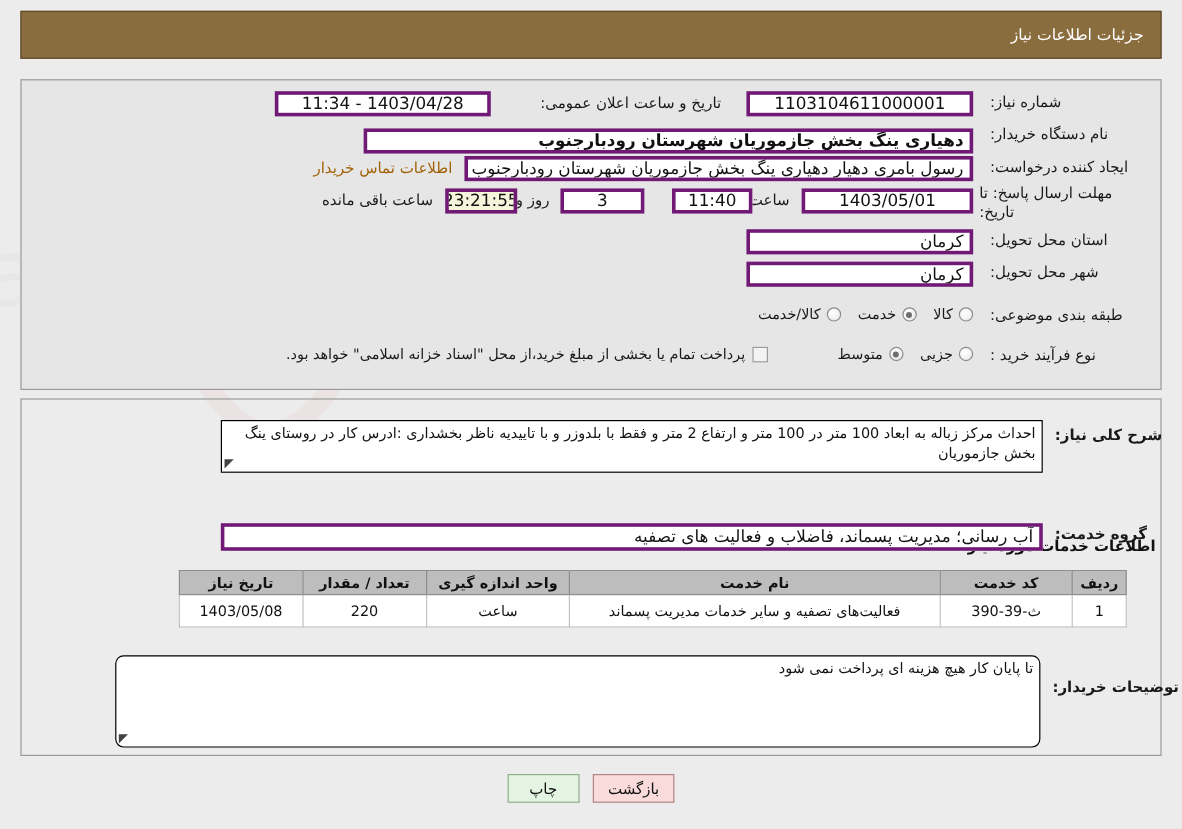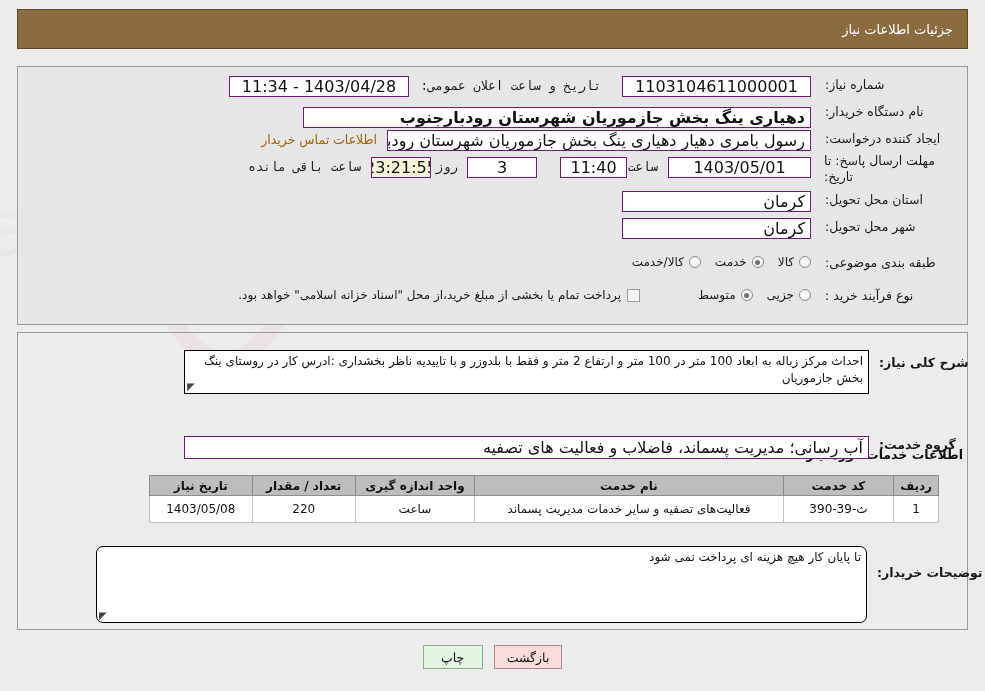--- a/index.html
+++ b/index.html
@@ -72,41 +72,40 @@
     font-size: 12.5px;
     color: #1a1a1a;
     text-align: left;
     padding-left: 6px;
     white-space: nowrap;
   }
   .lbl-wrap { white-space: normal; line-height: 1.25; text-align: left; }
 
   .fld {
     background: #ffffff;
-    border: 1px solid #701a75;
+    border: 3px solid #701a75;
     height: 21px;
-    font-size: 16px;
+    font-size: 14px;
     color: #111;
     display: flex;
     align-items: center;
     justify-content: flex-start;
     padding: 0 5px;
     overflow: hidden;
     white-space: nowrap;
     text-overflow: ellipsis;
   }
   .fld.center { justify-content: center; }
   .fld.yellow { background: #f7f4dc; }
 
   .inline-lbl {
     font-size: 12.5px;
     color: #1a1a1a;
     padding: 0 6px;
     white-space: nowrap;
-    font-family: Liberation Mono, monospace;
   }
 
   .link {
     color: #a16207;
     font-size: 12.5px;
     text-decoration: none;
     cursor: pointer;
     white-space: nowrap;
   }
 
@@ -257,21 +256,21 @@
         <span class="lbl">نام دستگاه خریدار:</span>
       </div>
       <div class="fld" style="position:absolute; right:156px; top:40px; width:508px;font-weight:bold;">دهیاری ینگ بخش جازموریان شهرستان رودبارجنوب</div>
 
       <div class="row" style="right:0; top:64px; width:148px; justify-content:flex-end;">
         <span class="lbl">ایجاد کننده درخواست:</span>
       </div>
       <div class="fld" style="position:absolute; right:156px; top:63px; width:424px;">رسول بامری دهیار دهیاری ینگ بخش جازموریان شهرستان رودبارجنوب</div>
       <a class="link" style="position:absolute; right:590px; top:65px;">اطلاعات تماس خریدار</a>
 
-      <div class="row" style="right:1px; top:86px; width:148px; justify-content:center; align-items:flex-start;">
+      <div class="row" style="right:9px; top:86px; width:148px; justify-content:center; align-items:flex-start;">
         <span class="lbl lbl-wrap">مهلت ارسال پاسخ: تا تاریخ:</span>
       </div>
       <div class="fld center" style="position:absolute; right:156px; top:90px; width:143px;">1403/05/01</div>
       <span class="inline-lbl" style="position:absolute; right:303px; top:92px;">ساعت</span>
       <div class="fld center" style="position:absolute; right:340px; top:90px; width:67px;">11:40</div>
       <div class="fld center" style="position:absolute; right:430px; top:90px; width:70px;">3</div>
       <span class="inline-lbl" style="position:absolute; right:503px; top:92px;">روز و</span>
       <div class="fld center yellow" style="position:absolute; right:536px; top:90px; width:60px;">23:21:55</div>
       <span class="inline-lbl" style="position:absolute; right:600px; top:92px;">ساعت باقی مانده</span>
 

